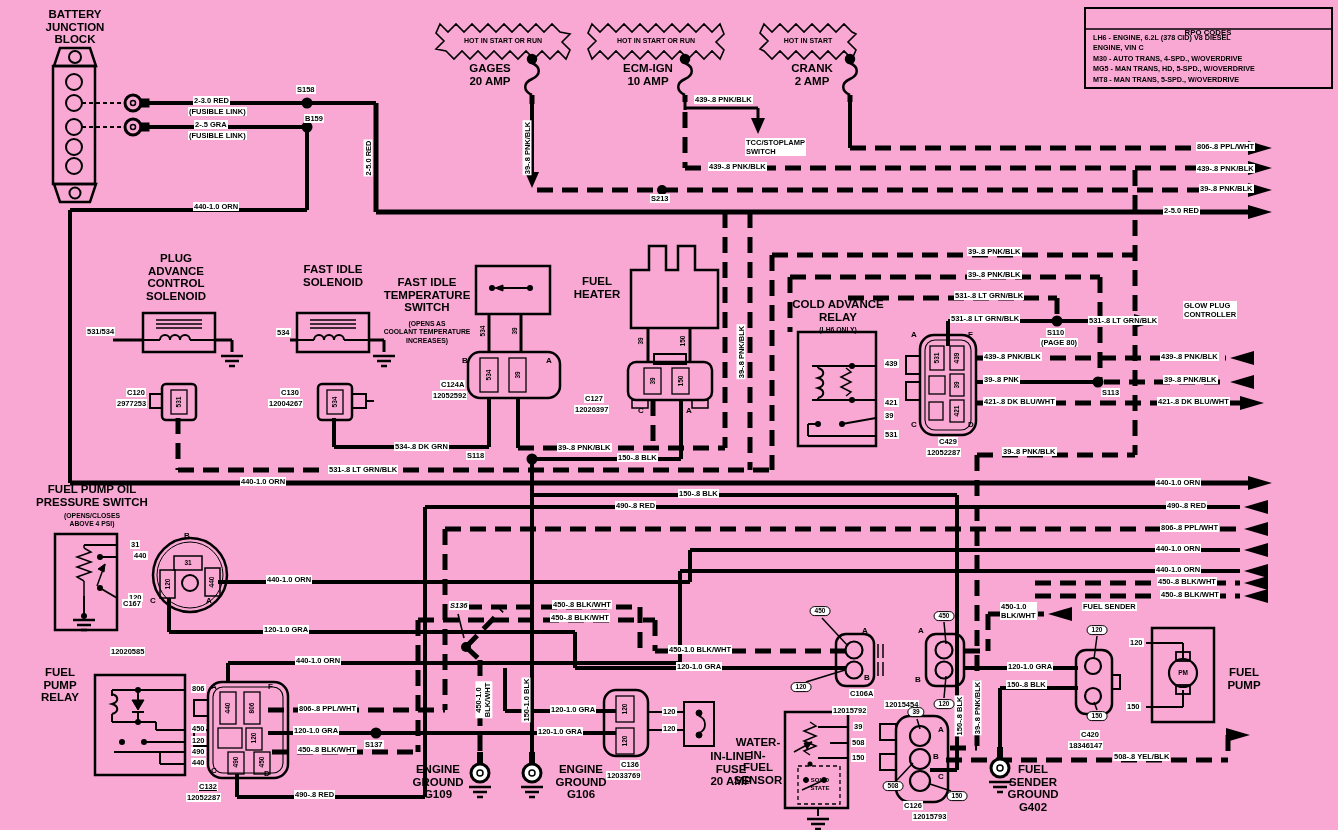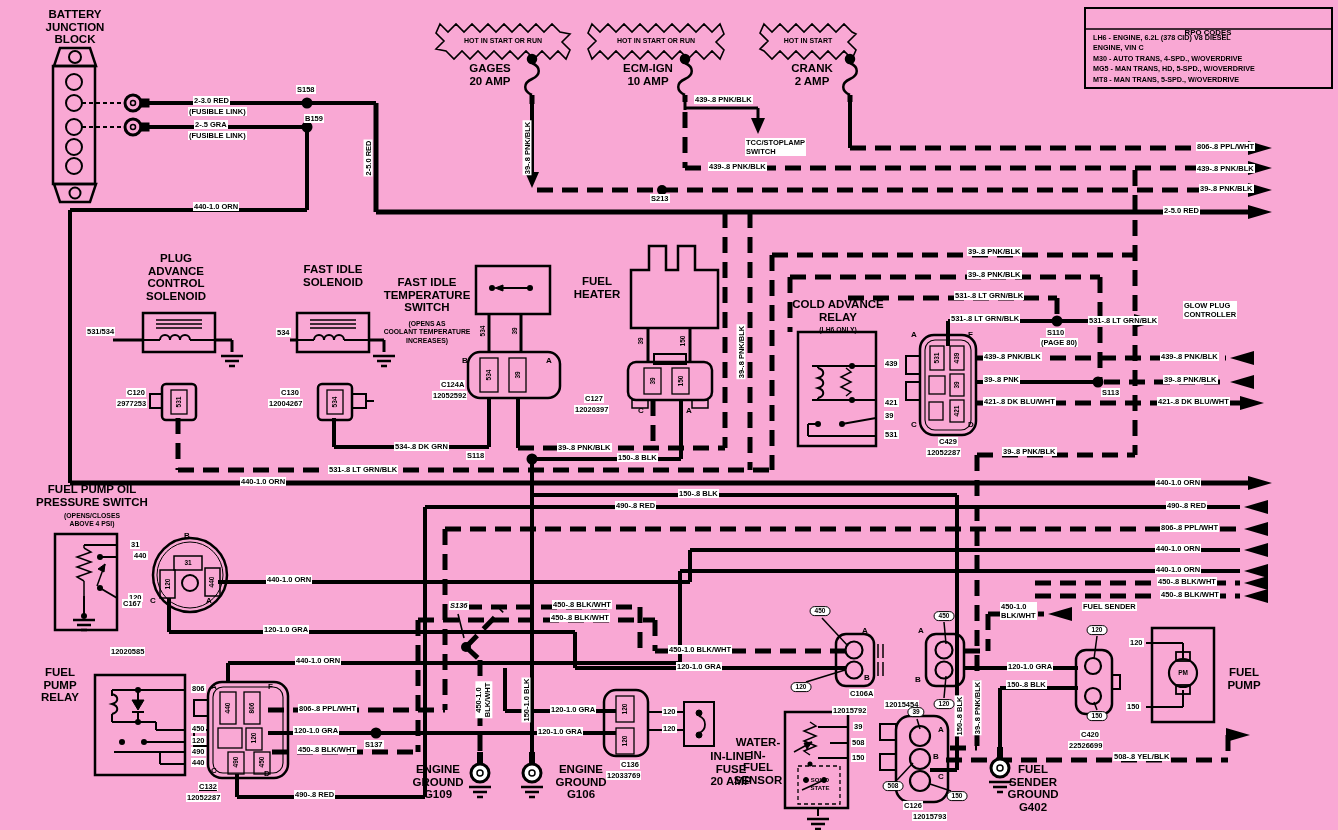--- a/index.html
+++ b/index.html
@@ -690,21 +690,21 @@
       <span class="lbl v" style="left: 959px; top: 716px;">150-.8 BLK</span>
       <span class="lbl v" style="left: 977px; top: 708px;">39-.8 PNK/BLK</span>
       <span class="lbl" style="left: 1006px; top: 680px;">150-.8 BLK</span>
       <span class="lbl" style="left: 1000px; top: 602px;">450-1.0
 BLK/WHT</span>
       <span class="lbl" style="left: 1082px; top: 602px;">FUEL SENDER</span>
       <span class="lbl" style="left: 1007px; top: 662px;">120-1.0 GRA</span>
       <span class="lbl o" style="left: 1097px; top: 630px;">120</span>
       <span class="lbl o" style="left: 1097px; top: 716px;">150</span>
       <span class="lbl" style="left: 1080px; top: 730px;">C420</span>
-      <span class="lbl" style="left: 1068px; top: 741px;">22526699</span>
+      <span class="lbl" style="left: 1068px; top: 741px;">18346147</span>
       <span class="lbl" style="left: 1129px; top: 638px;">120</span>
       <span class="lbl" style="left: 1126px; top: 702px;">150</span>
       <span class="lbl p" style="left: 1183px; top: 673px;">PM</span>
       <span class="lbl" style="left: 1113px; top: 752px;">508-.8 YEL/BLK</span>
       <span class="lbl t" style="left: 1033px; top: 763px;">FUEL
 SENDER
 GROUND
 G402</span>
       <span class="lbl t" style="left: 1244px; top: 666px;">FUEL
 PUMP</span>

